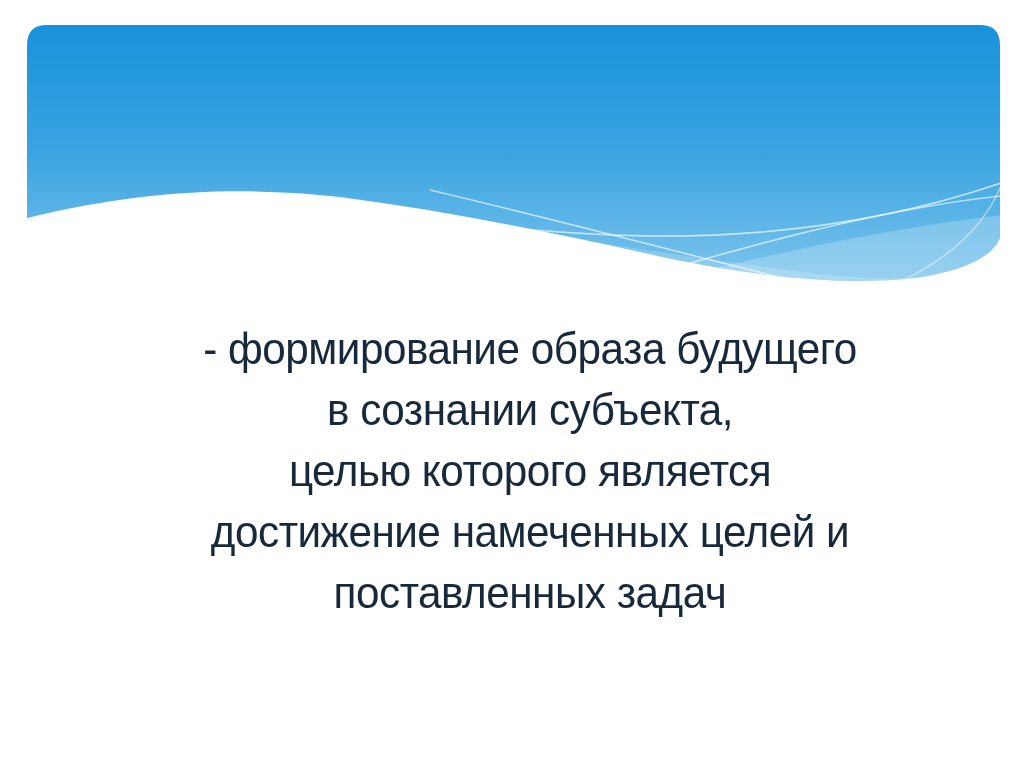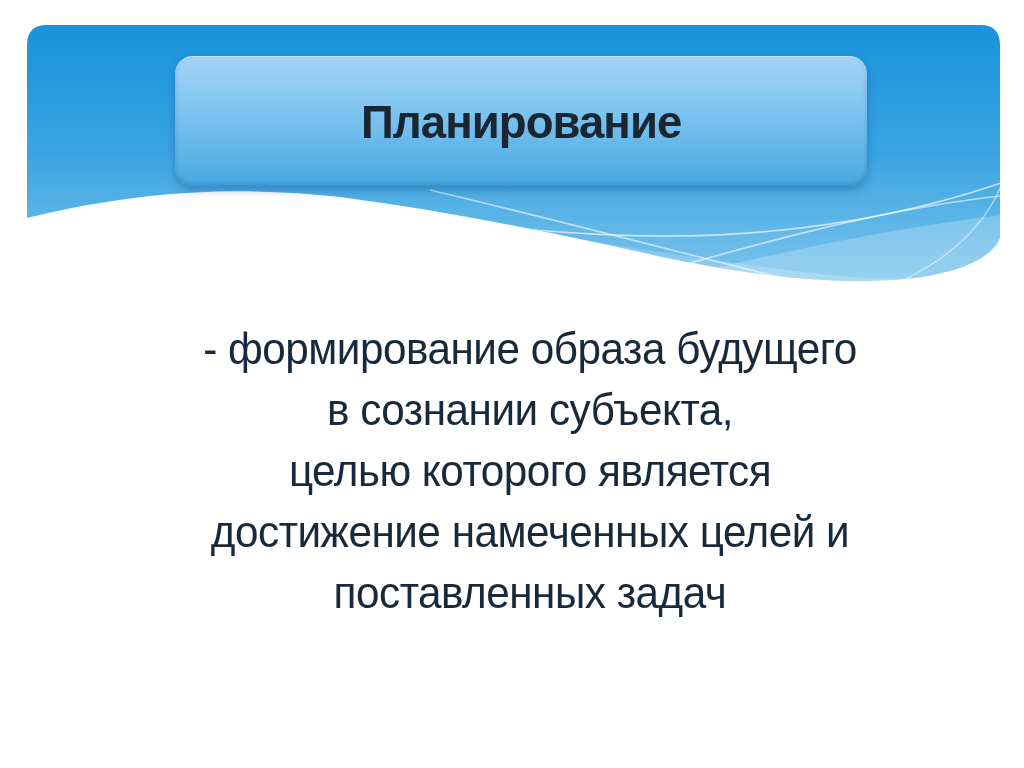--- a/index.html
+++ b/index.html
@@ -118,23 +118,20 @@
                C 640 285 830 235 1002 215
                L 1002 330 Z" fill="#ffffff" opacity="0.22"></path>
 
       <path d="M 300 198 C 520 235 760 268 1010 180" fill="none" stroke="var(--wave-line,#fff)" stroke-width="1.6" opacity="0.65"></path>
       <path d="M 430 190 C 620 235 800 285 950 318" fill="none" stroke="var(--wave-line,#fff)" stroke-width="1.6" opacity="0.6"></path>
       <path d="M 520 312 C 700 260 860 210 1010 195" fill="none" stroke="var(--wave-line,#fff)" stroke-width="1.6" opacity="0.6"></path>
       <path d="M 770 322 C 890 298 985 255 1008 165" fill="none" stroke="var(--wave-line,#fff)" stroke-width="1.4" opacity="0.5"></path>
     </g>
   </svg>
 
-  <div class="title-box">
-    <h1>Планирование</h1>
-  </div>
 
   <div class="body-text">
     <div class="body-line">- формирование образа будущего</div>
     <div class="body-line">в сознании субъекта,</div>
     <div class="body-line">целью которого является</div>
     <div class="body-line">достижение намеченных целей и</div>
     <div class="body-line">поставленных задач</div>
   </div>
 
 </div>

